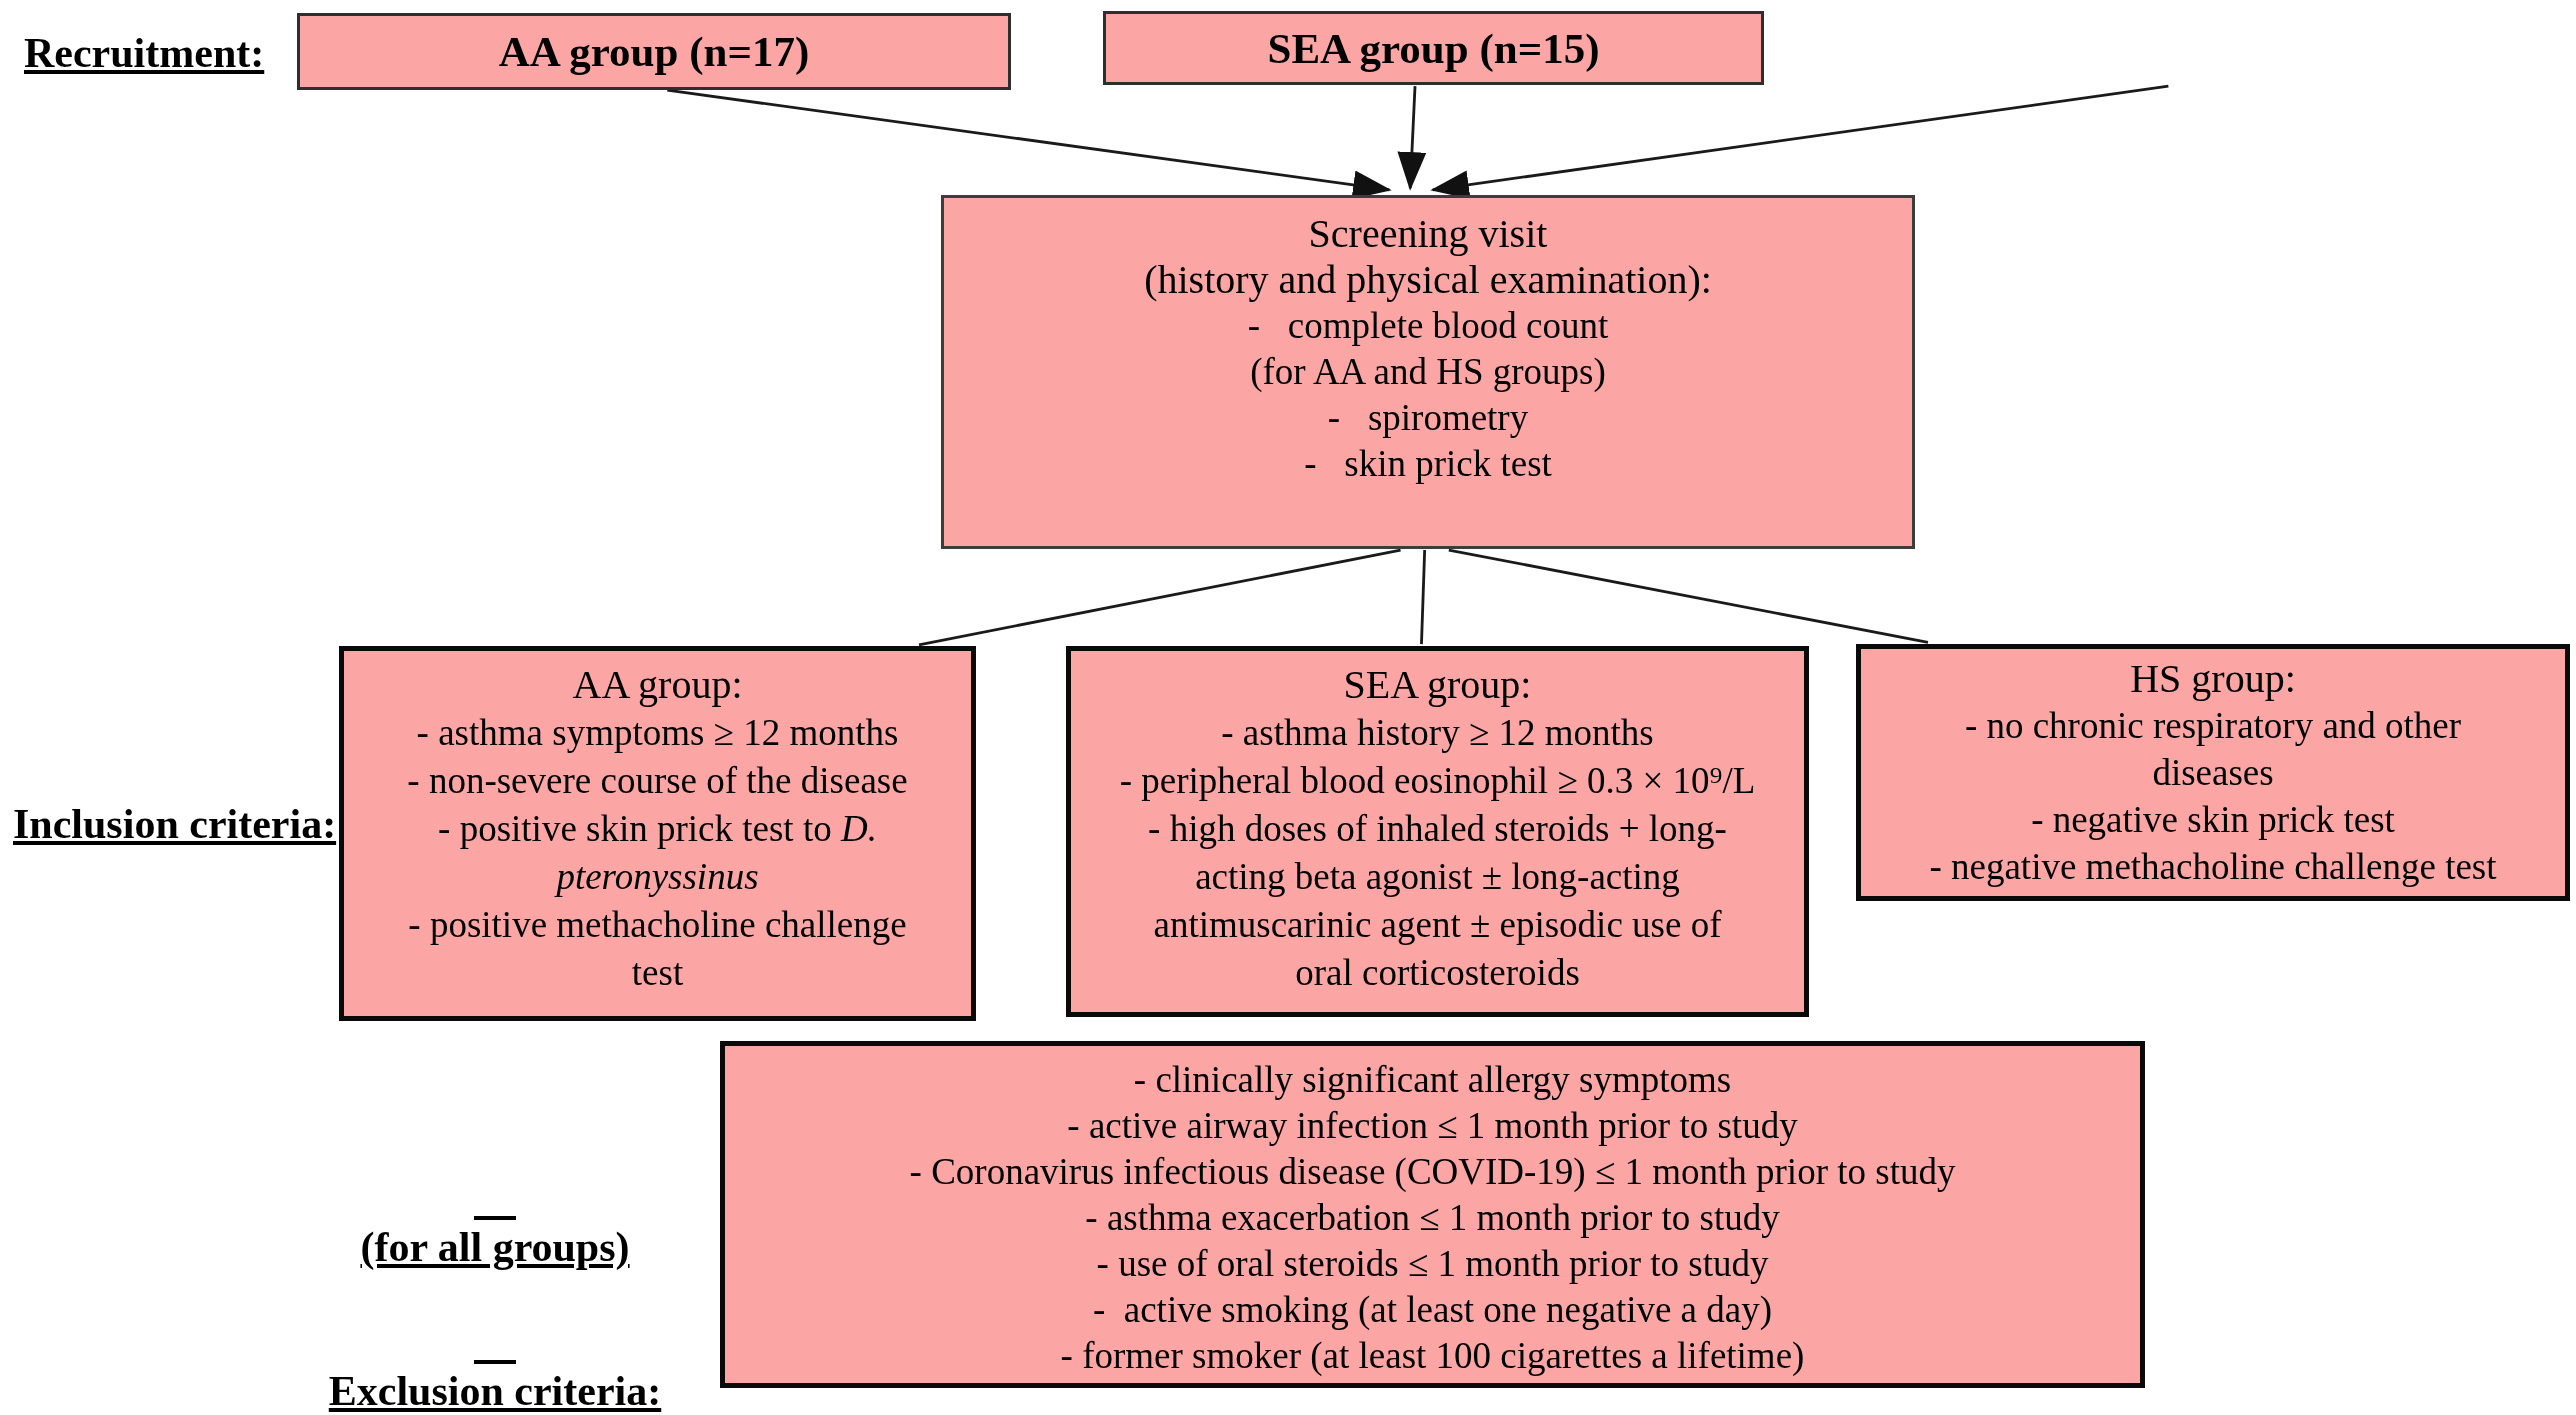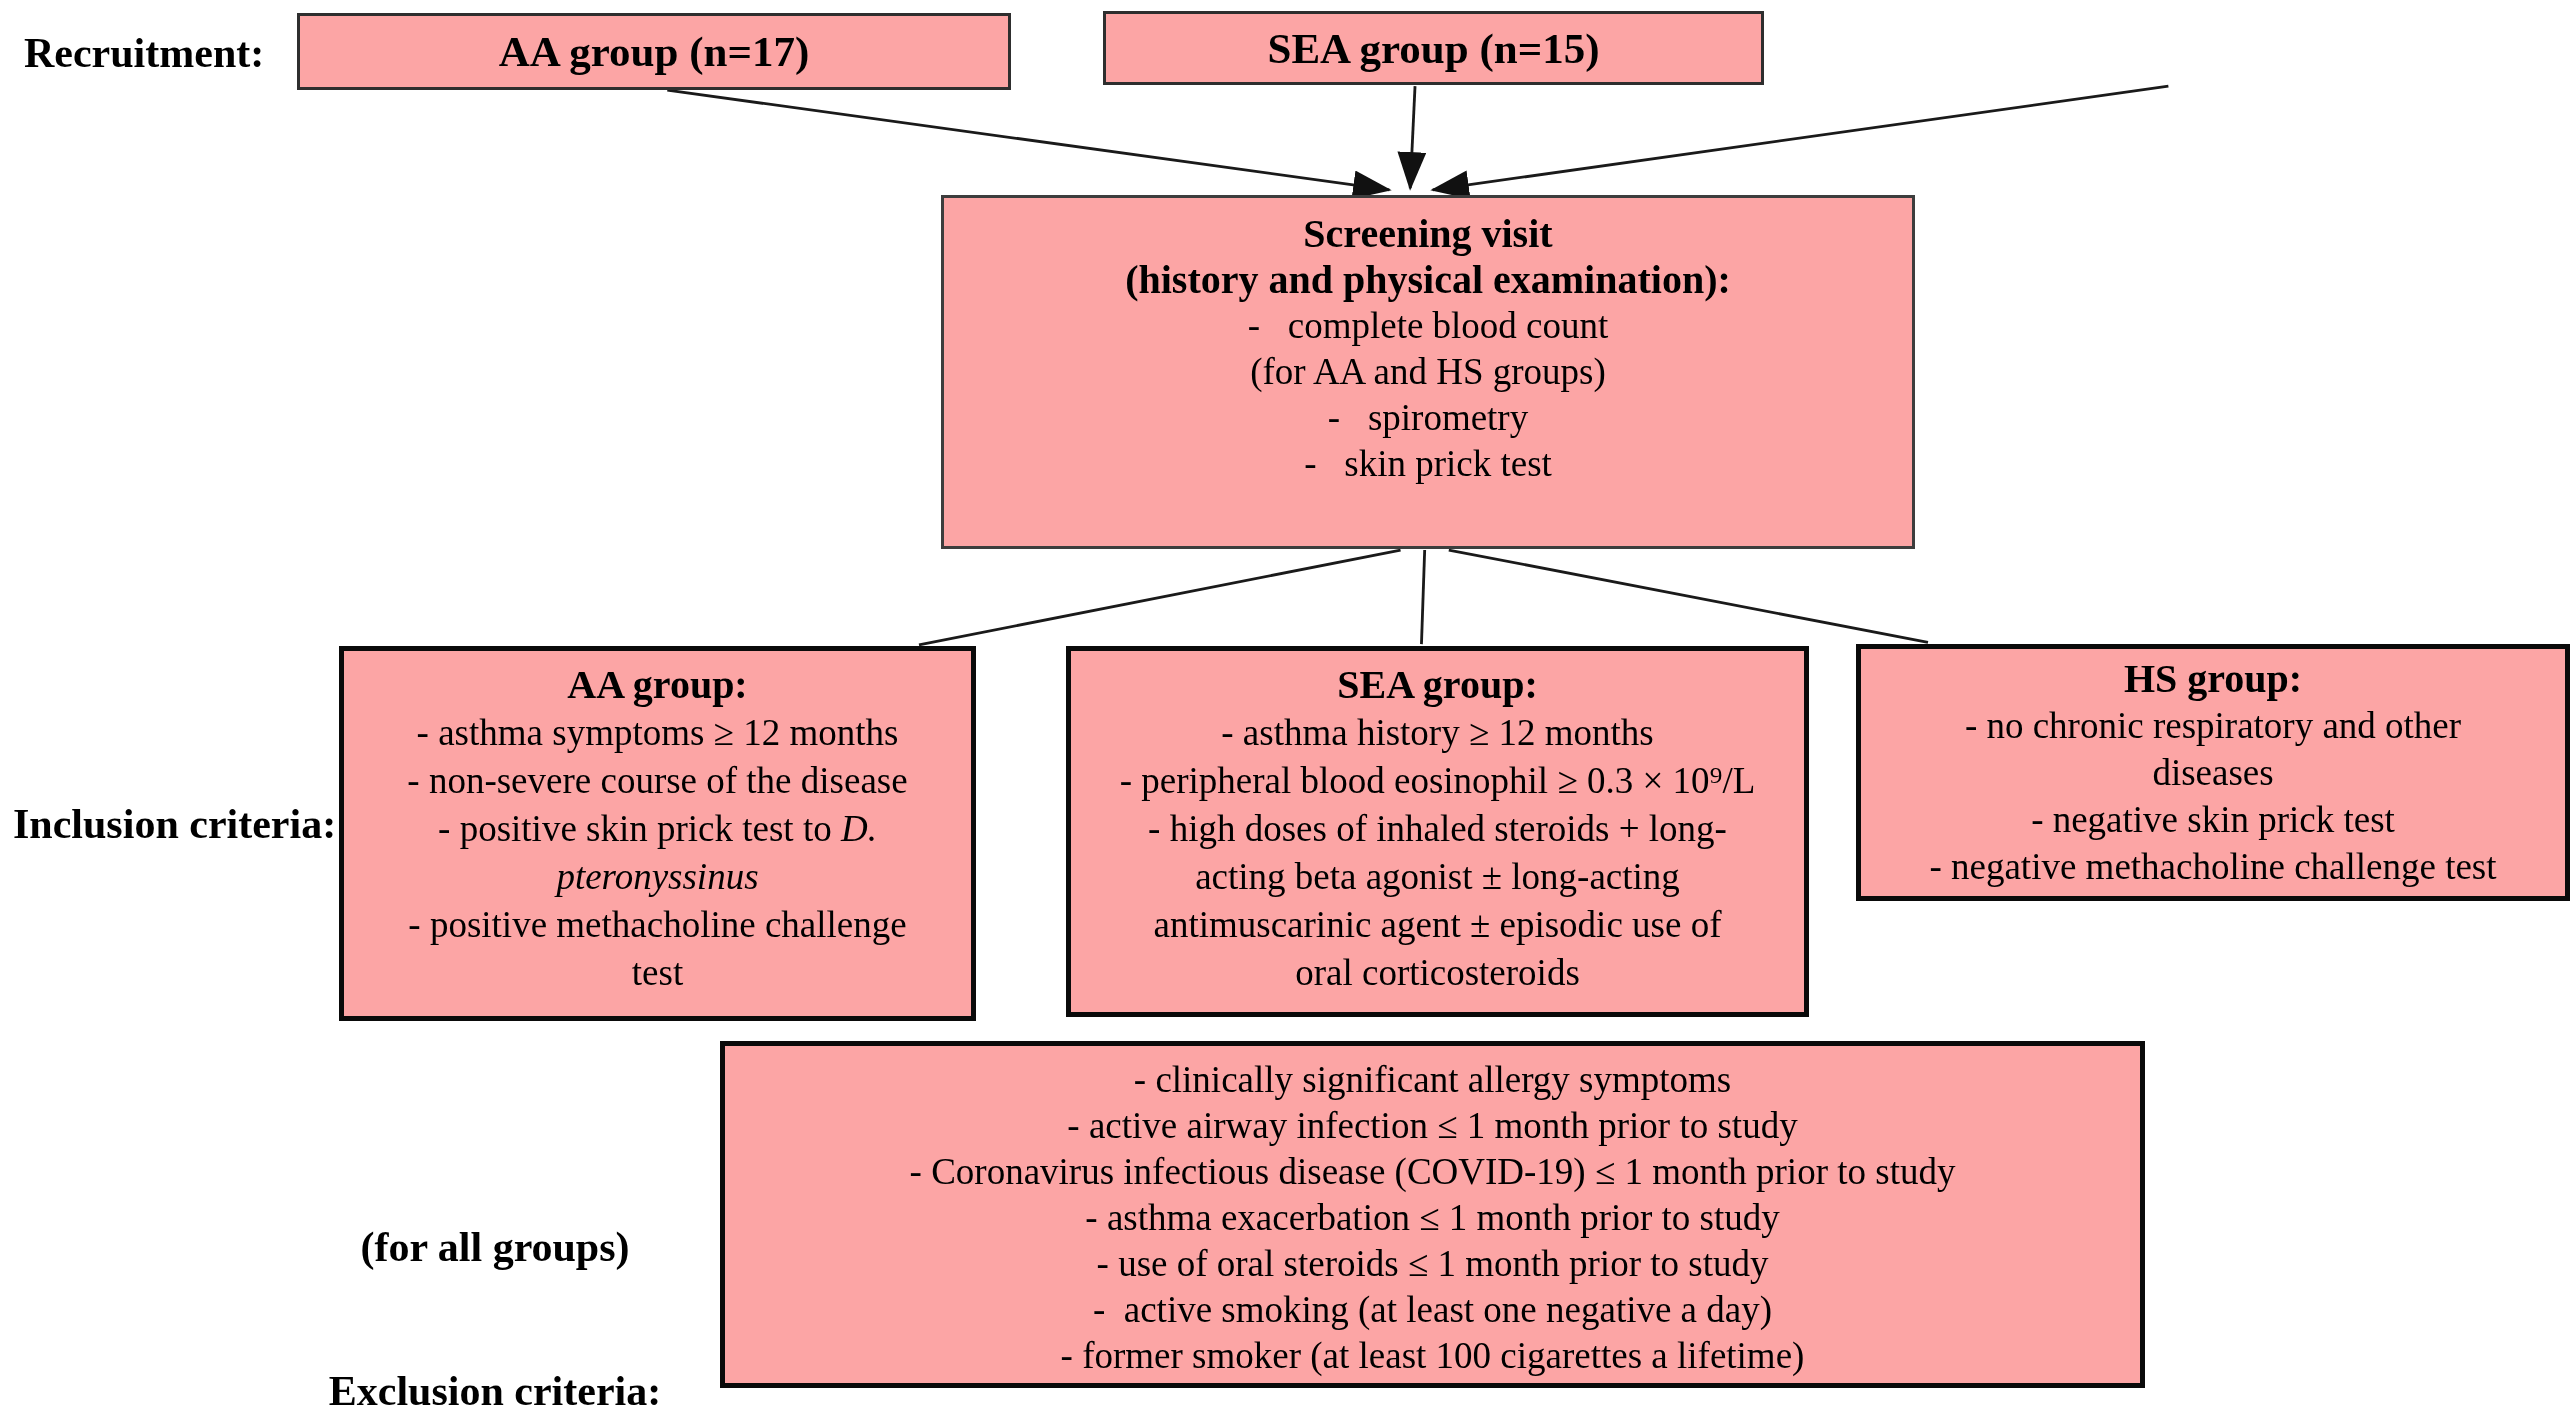--- a/index.html
+++ b/index.html
@@ -9,20 +9,21 @@
     background:#ffffff;
     color:#000;
     font-family:"Liberation Serif","DejaVu Serif",serif;
     overflow:hidden;
   }
   #connectors{position:absolute;left:0;top:0;z-index:1;pointer-events:none;}
   .side-label{
     position:absolute;z-index:2;
     font-weight:bold;font-size:42px;line-height:48px;
     white-space:pre;
+    text-decoration:underline;
   }
   .node{
     position:absolute;z-index:2;
     background:#fca5a5;
     box-sizing:border-box;
     display:flex;flex-direction:column;align-items:center;
     text-align:center;
   }
   .rec-box{
     border:3.2px solid #2e2e2e;
@@ -34,21 +35,21 @@
   .inc-aa{padding-top:9.6px;}
   .inc-sea{padding-top:9.6px;margin-left:11px;}
   .inc-hs{padding-top:6.4px;}
   .exc-box{padding-top:11.3px;}
   .line{
     font-size:37px;line-height:46px;
     white-space:pre;
   }
   .inc-aa .line,.inc-sea .line{line-height:48px;}
   .inc-hs .line{line-height:47px;}
-  .line.bold{font-weight:bold;font-size:40px;}
+  .line.bold{font-weight:normal;font-size:40px;}
   .italic{font-style:italic;}
 </style>
 </head>
 <body>
 
 <div id="canvas">
 
   <svg id="connectors" width="2576" height="1416" viewBox="0 0 3204 1761">
     <defs>
       <marker id="arrowhead" viewBox="0 0 48 36" markerWidth="48" markerHeight="36" refX="45" refY="18" orient="auto" markerUnits="userSpaceOnUse">

